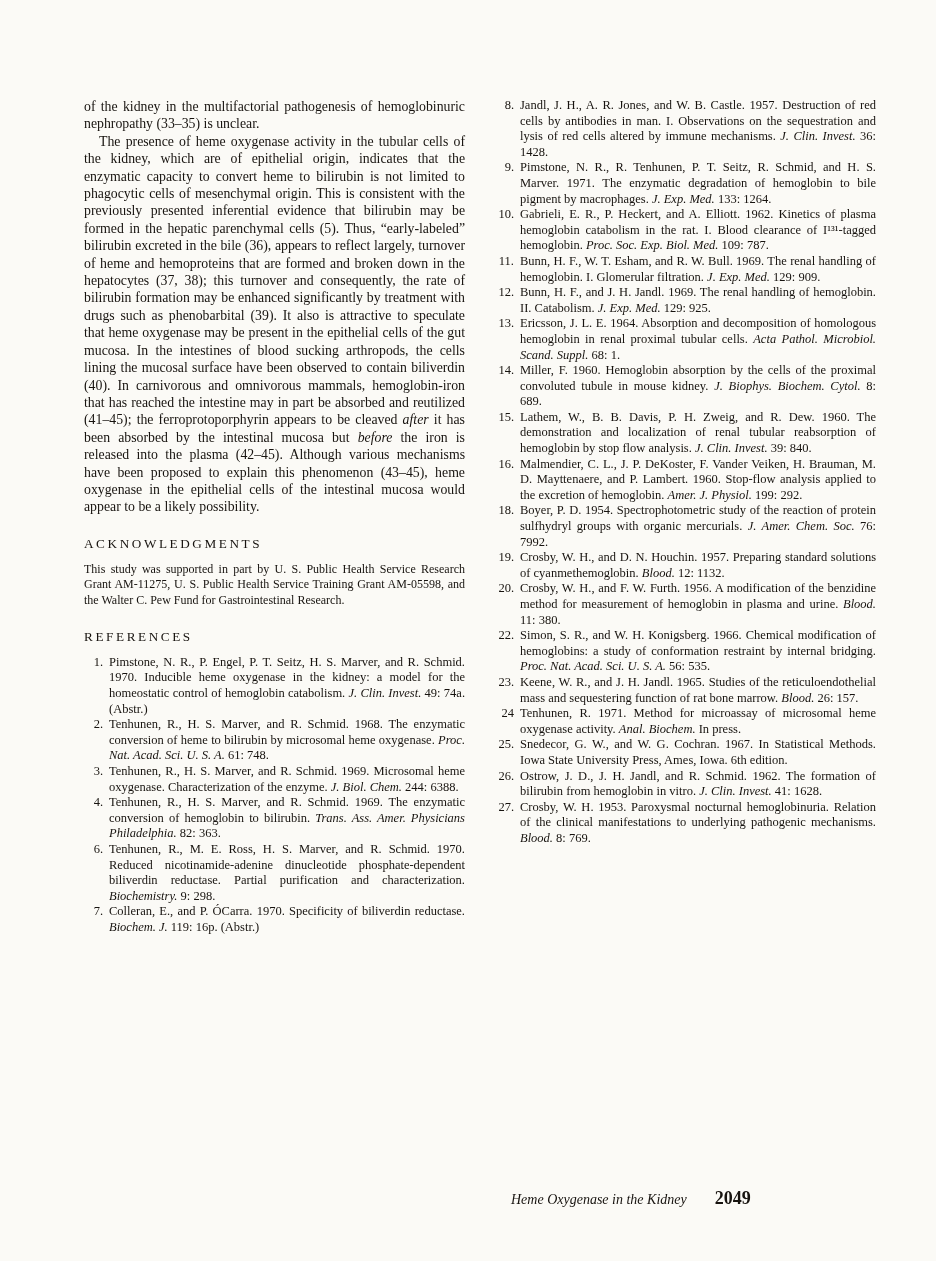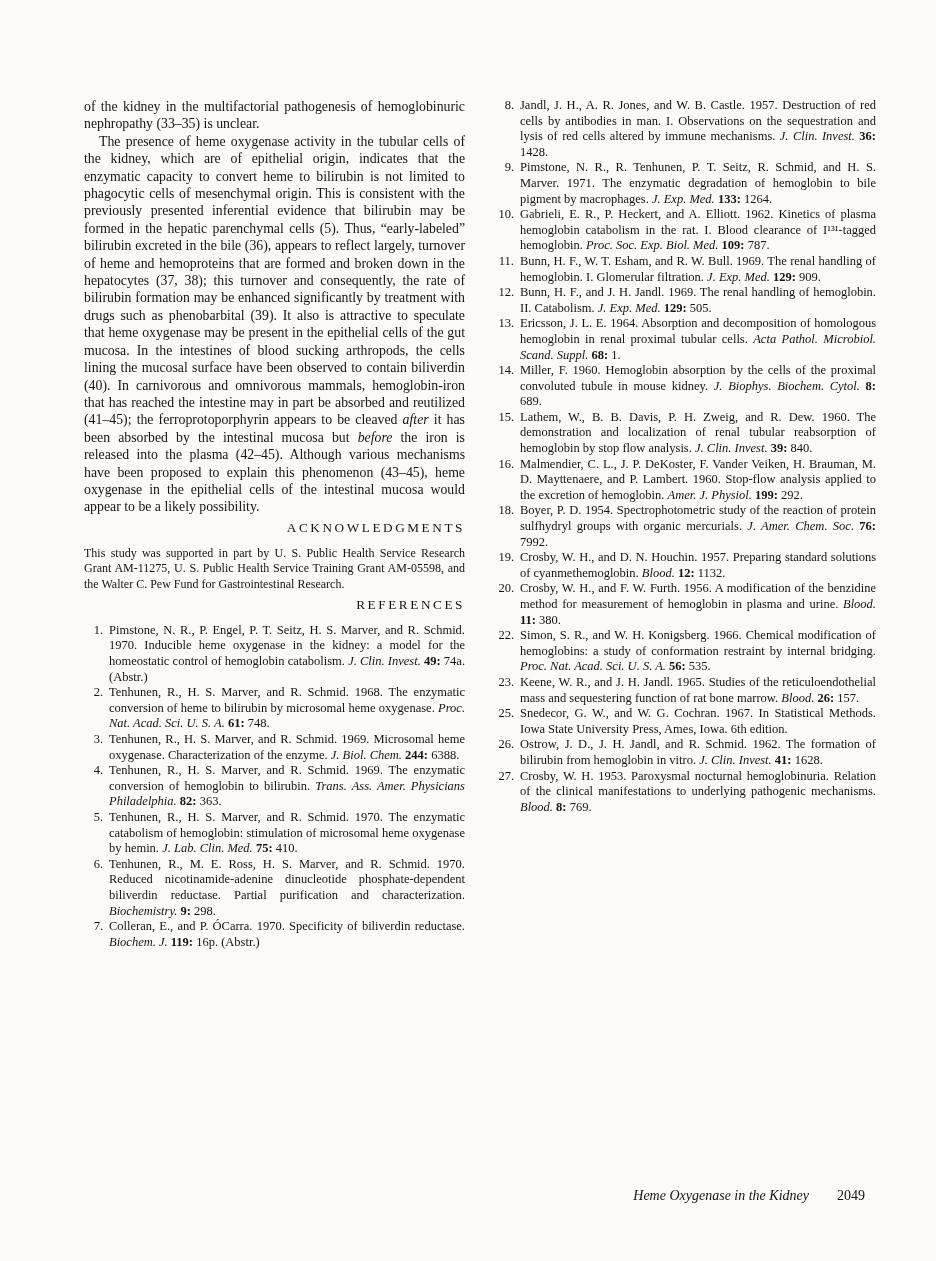--- a/index.html
+++ b/index.html
@@ -21,58 +21,58 @@
     gap: 30px;
   }
   .col { width: 381px; }
   .body-text {
     font-size: 13.8px;
     line-height: 17.4px;
     text-align: justify;
   }
   .indent { text-indent: 15px; }
   .section-heading {
-    text-align: right;
+    text-align: left;
     font-size: 13.2px;
     font-weight: 400;
     letter-spacing: 2.6px;
-    margin-top: 4px;
+    margin-top: 20px;
     margin-bottom: 10px;
   }
   .small-text {
     font-size: 12px;
     line-height: 15.7px;
     text-align: justify;
   }
   .ref {
     font-size: 12.5px;
     line-height: 15.6px;
     text-align: justify;
     padding-left: 25px;
   }
   .ref-num {
     display: inline-block;
     width: 25px;
     margin-left: -25px;
     padding-right: 6px;
     text-align: right;
   }
-  .ref b { font-weight: 700; }
+  .ref b { font-weight: 400; }
   .footer {
     position: absolute;
     top: 1188px;
-    left: 484px;
+    left: 511px;
     width: 381px;
     display: flex;
-    justify-content: flex-end;
+    justify-content: flex-start;
     align-items: baseline;
     gap: 28px;
   }
   .running-title { font-style: italic; font-size: 14px; }
-  .page-number { font-weight: 400; font-size: 14px; }
+  .page-number { font-weight: 700; font-size: 18px; }
 </style>
 </head>
 <body>
 
 <div class="page">
   <div class="columns">
 
     <div class="col">
       <p class="body-text">of the kidney in the multifactorial pathogenesis of hemoglobinuric nephropathy (33–35) is unclear.</p>
       <p class="body-text indent"><span>The presence of heme oxygenase activity in the tubular cells of the kidney, which are of epithelial origin, indicates that the enzymatic capacity to convert heme to bilirubin is not limited to phagocytic cells of mesenchymal origin. This is consistent with the previously presented inferential evidence that bilirubin may be formed in the hepatic parenchymal cells (5). Thus, “early-labeled” bilirubin excreted in the bile (36), appears to reflect largely, turnover of heme and hemoproteins that are formed and broken down in the hepatocytes (37, 38); this turnover and consequently, the rate of bilirubin formation may be enhanced significantly by treatment with drugs such as phenobarbital (39). It also is attractive to speculate that heme oxygenase may be present in the epithelial cells of the gut mucosa. In the intestines of blood sucking arthropods, the cells lining the mucosal surface have been observed to contain biliverdin (40). In carnivorous and omnivorous mammals, hemoglobin-iron that has reached the intestine may in part be absorbed and reutilized (41–45); the ferroprotoporphyrin appears to be cleaved </span><i>after</i><span> it has been absorbed by the intestinal mucosa but </span><i>before</i><span> the iron is released into the plasma (42–45). Although various mechanisms have been proposed to explain this phenomenon (43–45), heme oxygenase in the epithelial cells of the intestinal mucosa would appear to be a likely possibility.</span></p>
@@ -84,40 +84,39 @@
       <div class="ref-list">
 
           <p class="ref"><span class="ref-num">1.</span><span>Pimstone, N. R., P. Engel, P. T. Seitz, H. S. Marver, and R. Schmid. 1970. Inducible heme oxygenase in the kidney: a model for the homeostatic control of hemoglobin catabolism.</span> <i>J. Clin. Invest.</i> <b>49:</b> <span>74a. (Abstr.)</span></p>
 
           <p class="ref"><span class="ref-num">2.</span><span>Tenhunen, R., H. S. Marver, and R. Schmid. 1968. The enzymatic conversion of heme to bilirubin by microsomal heme oxygenase.</span> <i>Proc. Nat. Acad. Sci. U. S. A.</i> <b>61:</b> <span>748.</span></p>
 
           <p class="ref"><span class="ref-num">3.</span><span>Tenhunen, R., H. S. Marver, and R. Schmid. 1969. Microsomal heme oxygenase. Characterization of the enzyme.</span> <i>J. Biol. Chem.</i> <b>244:</b> <span>6388.</span></p>
 
           <p class="ref"><span class="ref-num">4.</span><span>Tenhunen, R., H. S. Marver, and R. Schmid. 1969. The enzymatic conversion of hemoglobin to bilirubin.</span> <i>Trans. Ass. Amer. Physicians Philadelphia.</i> <b>82:</b> <span>363.</span></p>
 
-          <p class="ref"><span class="ref-num">5.</span><span>Tenhunen, R., H. S. Marver, and R. Schmid. 1970. The enzymatic catabolism of hemoglobin: stimulation of microsomal heme oxygenase by hemin.</span> <i>J. Lab. Clin. Med.</i> <b>75:</b> <span>410.</span></p>
 
           <p class="ref"><span class="ref-num">6.</span><span>Tenhunen, R., M. E. Ross, H. S. Marver, and R. Schmid. 1970. Reduced nicotinamide-adenine dinucleotide phosphate-dependent biliverdin reductase. Partial purification and characterization.</span> <i>Biochemistry.</i> <b>9:</b> <span>298.</span></p>
 
           <p class="ref"><span class="ref-num">7.</span><span>Colleran, E., and P. ÓCarra. 1970. Specificity of biliverdin reductase.</span> <i>Biochem. J.</i> <b>119:</b> <span>16p. (Abstr.)</span></p>
         </div>
     </div>
 
     <div class="col">
       <div class="ref-list">
 
           <p class="ref"><span class="ref-num">8.</span><span>Jandl, J. H., A. R. Jones, and W. B. Castle. 1957. Destruction of red cells by antibodies in man. I. Observations on the sequestration and lysis of red cells altered by immune mechanisms.</span> <i>J. Clin. Invest.</i> <b>36:</b> <span>1428.</span></p>
 
           <p class="ref"><span class="ref-num">9.</span><span>Pimstone, N. R., R. Tenhunen, P. T. Seitz, R. Schmid, and H. S. Marver. 1971. The enzymatic degradation of hemoglobin to bile pigment by macrophages.</span> <i>J. Exp. Med.</i> <b>133:</b> <span>1264.</span></p>
 
           <p class="ref"><span class="ref-num">10.</span><span>Gabrieli, E. R., P. Heckert, and A. Elliott. 1962. Kinetics of plasma hemoglobin catabolism in the rat. I. Blood clearance of I¹³¹-tagged hemoglobin.</span> <i>Proc. Soc. Exp. Biol. Med.</i> <b>109:</b> <span>787.</span></p>
 
           <p class="ref"><span class="ref-num">11.</span><span>Bunn, H. F., W. T. Esham, and R. W. Bull. 1969. The renal handling of hemoglobin. I. Glomerular filtration.</span> <i>J. Exp. Med.</i> <b>129:</b> <span>909.</span></p>
 
-          <p class="ref"><span class="ref-num">12.</span><span>Bunn, H. F., and J. H. Jandl. 1969. The renal handling of hemoglobin. II. Catabolism.</span> <i>J. Exp. Med.</i> <b>129:</b> <span>505.</span></p>
+          <p class="ref"><span class="ref-num">12.</span><span>Bunn, H. F., and J. H. Jandl. 1969. The renal handling of hemoglobin. II. Catabolism.</span> <i>J. Exp. Med.</i> <b>129:</b> <span>925.</span></p>
 
           <p class="ref"><span class="ref-num">13.</span><span>Ericsson, J. L. E. 1964. Absorption and decomposition of homologous hemoglobin in renal proximal tubular cells.</span> <i>Acta Pathol. Microbiol. Scand. Suppl.</i> <b>68:</b> <span>1.</span></p>
 
           <p class="ref"><span class="ref-num">14.</span><span>Miller, F. 1960. Hemoglobin absorption by the cells of the proximal convoluted tubule in mouse kidney.</span> <i>J. Biophys. Biochem. Cytol.</i> <b>8:</b> <span>689.</span></p>
 
           <p class="ref"><span class="ref-num">15.</span><span>Lathem, W., B. B. Davis, P. H. Zweig, and R. Dew. 1960. The demonstration and localization of renal tubular reabsorption of hemoglobin by stop flow analysis.</span> <i>J. Clin. Invest.</i> <b>39:</b> <span>840.</span></p>
 
           <p class="ref"><span class="ref-num">16.</span><span>Malmendier, C. L., J. P. DeKoster, F. Vander Veiken, H. Brauman, M. D. Mayttenaere, and P. Lambert. 1960. Stop-flow analysis applied to the excretion of hemoglobin.</span> <i>Amer. J. Physiol.</i> <b>199:</b> <span>292.</span></p>
 
 
@@ -125,20 +124,21 @@
 
           <p class="ref"><span class="ref-num">19.</span><span>Crosby, W. H., and D. N. Houchin. 1957. Preparing standard solutions of cyanmethemoglobin.</span> <i>Blood.</i> <b>12:</b> <span>1132.</span></p>
 
           <p class="ref"><span class="ref-num">20.</span><span>Crosby, W. H., and F. W. Furth. 1956. A modification of the benzidine method for measurement of hemoglobin in plasma and urine.</span> <i>Blood.</i> <b>11:</b> <span>380.</span></p>
 
 
           <p class="ref"><span class="ref-num">22.</span><span>Simon, S. R., and W. H. Konigsberg. 1966. Chemical modification of hemoglobins: a study of conformation restraint by internal bridging.</span> <i>Proc. Nat. Acad. Sci. U. S. A.</i> <b>56:</b> <span>535.</span></p>
 
           <p class="ref"><span class="ref-num">23.</span><span>Keene, W. R., and J. H. Jandl. 1965. Studies of the reticuloendothelial mass and sequestering function of rat bone marrow.</span> <i>Blood.</i> <b>26:</b> <span>157.</span></p>
 
+          <p class="ref"><span class="ref-num">24</span><span>Tenhunen, R. 1971. Method for microassay of microsomal heme oxygenase activity.</span> <i>Anal. Biochem.</i> <b></b> <span>In press.</span></p>
 
           <p class="ref"><span class="ref-num">25.</span><span>Snedecor, G. W., and W. G. Cochran. 1967. In Statistical Methods. Iowa State University Press, Ames, Iowa. 6th edition.</span> <i></i> <b></b> <span></span></p>
 
           <p class="ref"><span class="ref-num">26.</span><span>Ostrow, J. D., J. H. Jandl, and R. Schmid. 1962. The formation of bilirubin from hemoglobin in vitro.</span> <i>J. Clin. Invest.</i> <b>41:</b> <span>1628.</span></p>
 
           <p class="ref"><span class="ref-num">27.</span><span>Crosby, W. H. 1953. Paroxysmal nocturnal hemoglobinuria. Relation of the clinical manifestations to underlying pathogenic mechanisms.</span> <i>Blood.</i> <b>8:</b> <span>769.</span></p>
 
         </div>
     </div>
 

